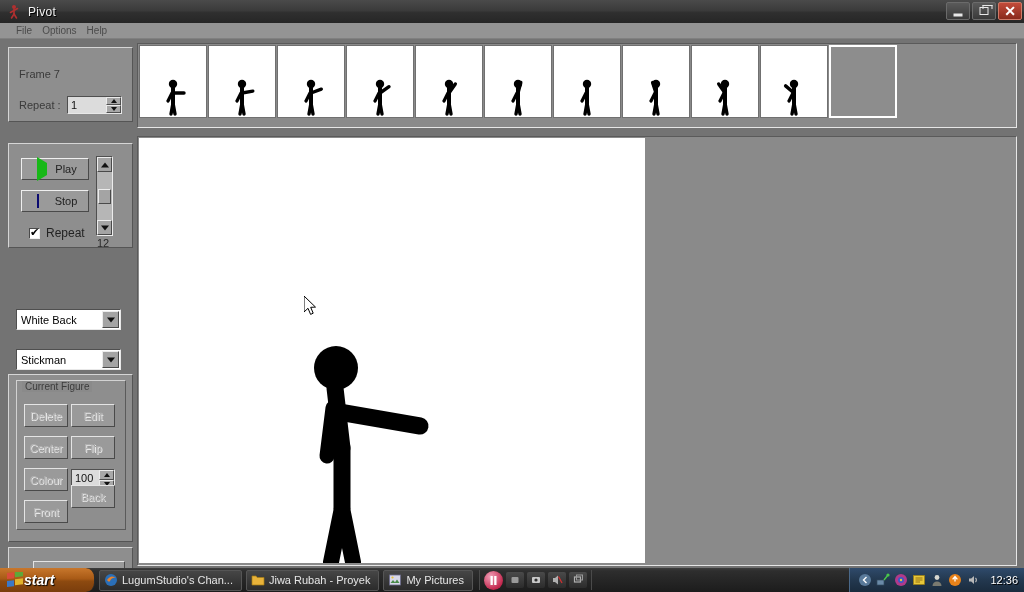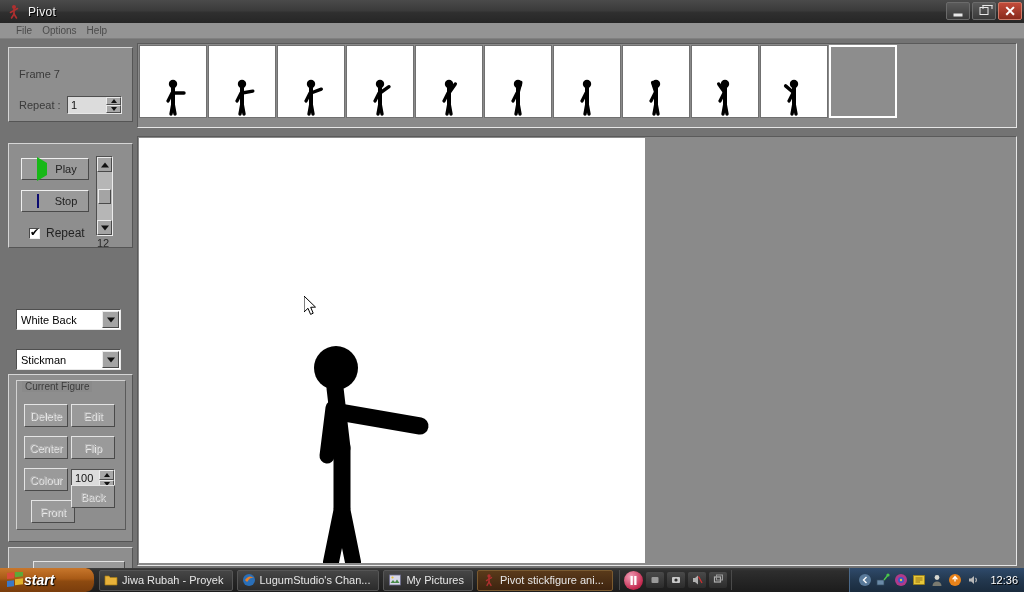--- a/index.html
+++ b/index.html
@@ -482,21 +482,21 @@
     <span class="sv">100</span>
     <span class="sbtns">
       <span class="sb up">
           <i></i>
         </span>
       <span class="sb dn">
           <i></i>
         </span>
     </span>
   </div>
-  <div class="dbtn" style="left:31px; top:461px;">Front</div>
+  <div class="dbtn" style="left:24px; top:461px;">Front</div>
   <div class="dbtn" style="left:71px; top:446px;">Back</div>
 
   <div id="nextOuter">
     <div id="nextFrameBtn">Next Frame</div>
   </div>
 
   <div id="canvasOuter">
     <div id="canvas">
       <svg width="506" height="425" viewBox="0 0 506 425">
         <g stroke="#000000" fill="none" stroke-linecap="round">
@@ -528,62 +528,47 @@
         <rect x="0" y="9" width="7" height="6" fill="#3a78c8" transform="skewY(-6)"></rect>
         <rect x="8" y="8" width="8" height="6" fill="#e2b32c" transform="skewY(-6)"></rect>
       </svg>
     </span>
     <span class="slabel">start</span>
   </div>
 
   <div class="tbtn">
     <span class="ti">
       <svg width="14" height="14" viewBox="0 0 14 14">
-        <path d="M1 3h4l1.2 1.5H13V12H1z" fill="#e8b23a" stroke="#a87c12" stroke-width=".7"></path>
-      </svg>
-    </span>
-    <span class="tl">Jiwa Rubah - Proyek</span>
+        <circle cx="7" cy="7" r="6" fill="#2a6fb8"></circle>
+        <path d="M3 7 Q7 1 12 5 Q8 4 6 8 Q5 10 3 7Z" fill="#e8812a"></path>
+      </svg>
+    </span>
+    <span class="tl">LugumStudio's Chan...</span>
   </div>
 
   <div class="tbtn">
     <span class="ti">
       <svg width="14" height="14" viewBox="0 0 14 14">
-        <circle cx="7" cy="7" r="6" fill="#2a6fb8"></circle>
-        <path d="M3 7 Q7 1 12 5 Q8 4 6 8 Q5 10 3 7Z" fill="#e8812a"></path>
-      </svg>
-    </span>
-    <span class="tl">LugumStudio's Chan...</span>
+        <path d="M1 3h4l1.2 1.5H13V12H1z" fill="#e8b23a" stroke="#a87c12" stroke-width=".7"></path>
+      </svg>
+    </span>
+    <span class="tl">Jiwa Rubah - Proyek</span>
   </div>
 
   <div class="tbtn">
     <span class="ti">
       <svg width="14" height="14" viewBox="0 0 14 14">
         <rect x="1.5" y="2" width="11" height="10" fill="#d8d8e8" stroke="#6a6a8a" stroke-width=".8"></rect>
         <path d="M2.5 10l2.5-3 2 2.2 2-2.6 2.5 3.4z" fill="#4a8a4a"></path>
         <circle cx="4.5" cy="4.5" r="1.1" fill="#e8c23a"></circle>
       </svg>
     </span>
     <span class="tl">My Pictures</span>
   </div>
 
-  <div class="tbtn active">
-    <span class="ti">
-      <svg width="14" height="14" viewBox="0 0 14 14">
-        <g stroke="#b03030" stroke-width="1.4" fill="none" stroke-linecap="round">
-          <circle cx="7" cy="3" r="1.7" fill="#b03030" stroke="none"></circle>
-          <line x1="7" y1="4.6" x2="7" y2="9"></line>
-          <line x1="7" y1="6" x2="4.5" y2="7.6"></line>
-          <line x1="7" y1="6" x2="9.5" y2="4.6"></line>
-          <line x1="7" y1="9" x2="5" y2="12.4"></line>
-          <line x1="7" y1="9" x2="9" y2="12.4"></line>
-        </g>
-      </svg>
-    </span>
-    <span class="tl">Pivot stickfigure ani...</span>
-  </div>
 
   <div id="mediaband">
     <span class="mbtn pause">
       <svg width="19" height="19" viewBox="0 0 19 19" style="position:absolute;left:0;top:0;">
         <rect x="6.5" y="5" width="2.3" height="9" fill="#ffffff"></rect>
         <rect x="10.2" y="5" width="2.3" height="9" fill="#ffffff"></rect>
       </svg>
     </span>
     <span class="mbtn">
       <svg width="18" height="16" viewBox="0 0 18 16" style="position:absolute;left:0;top:0;">

